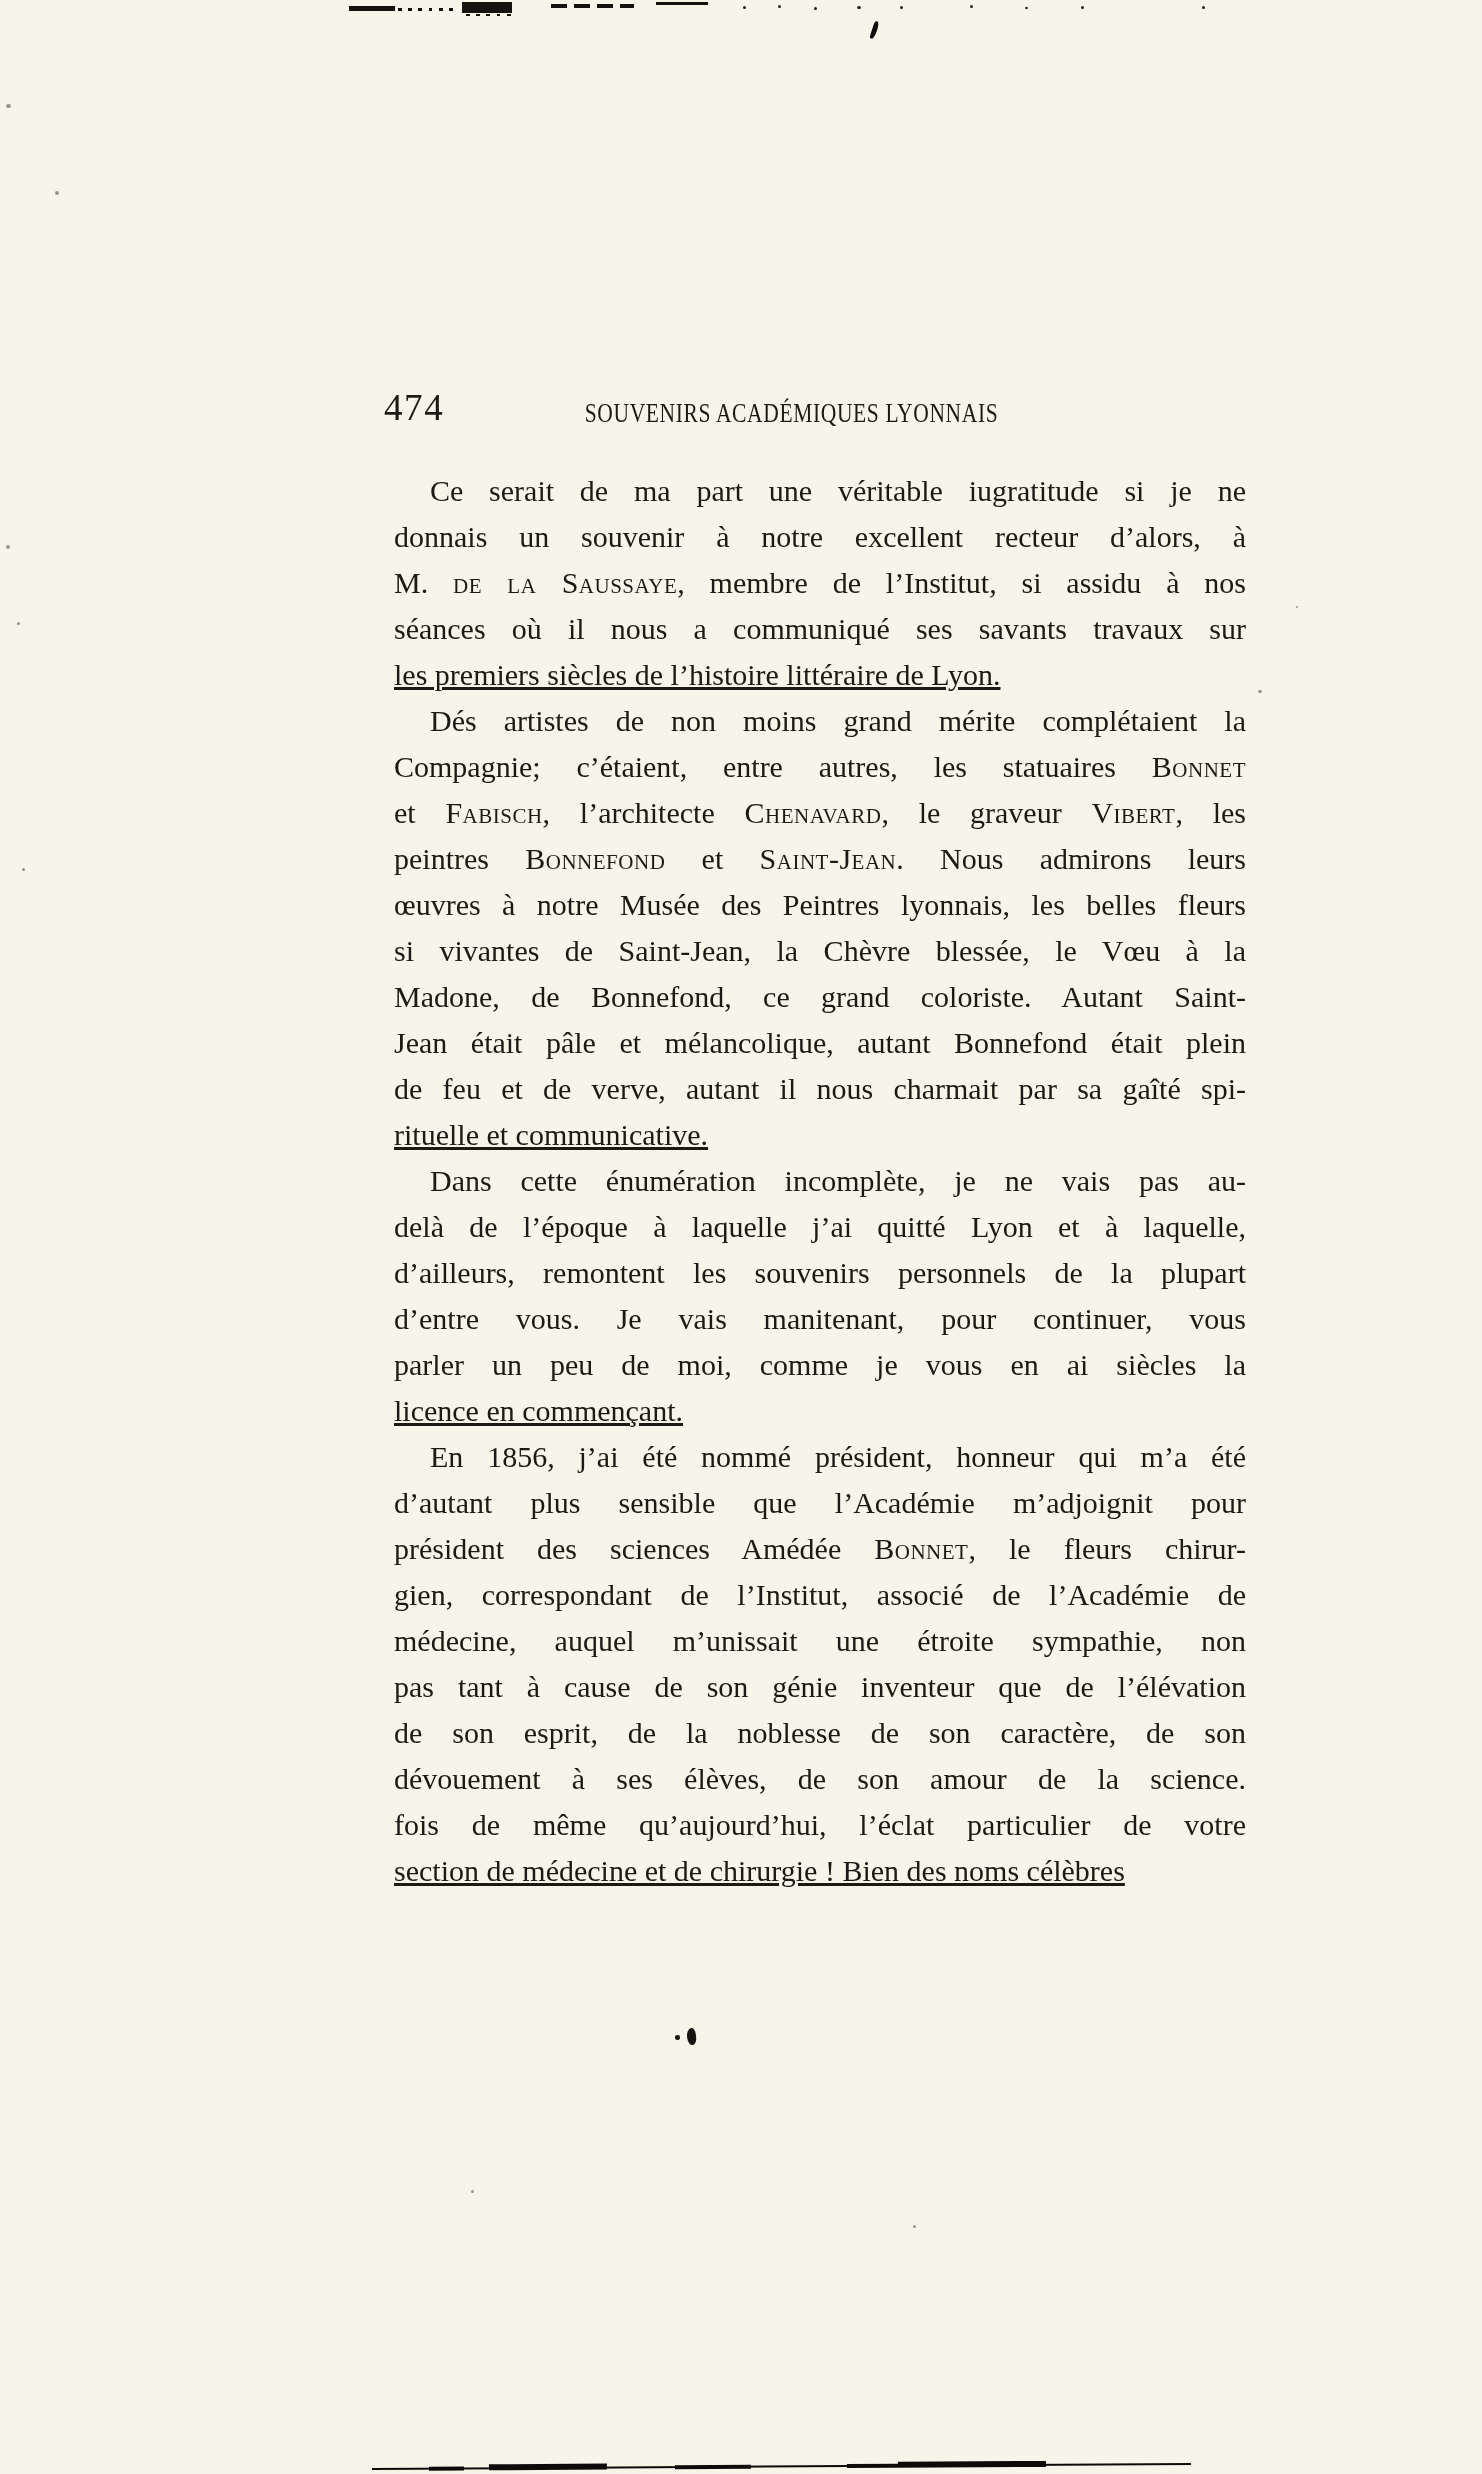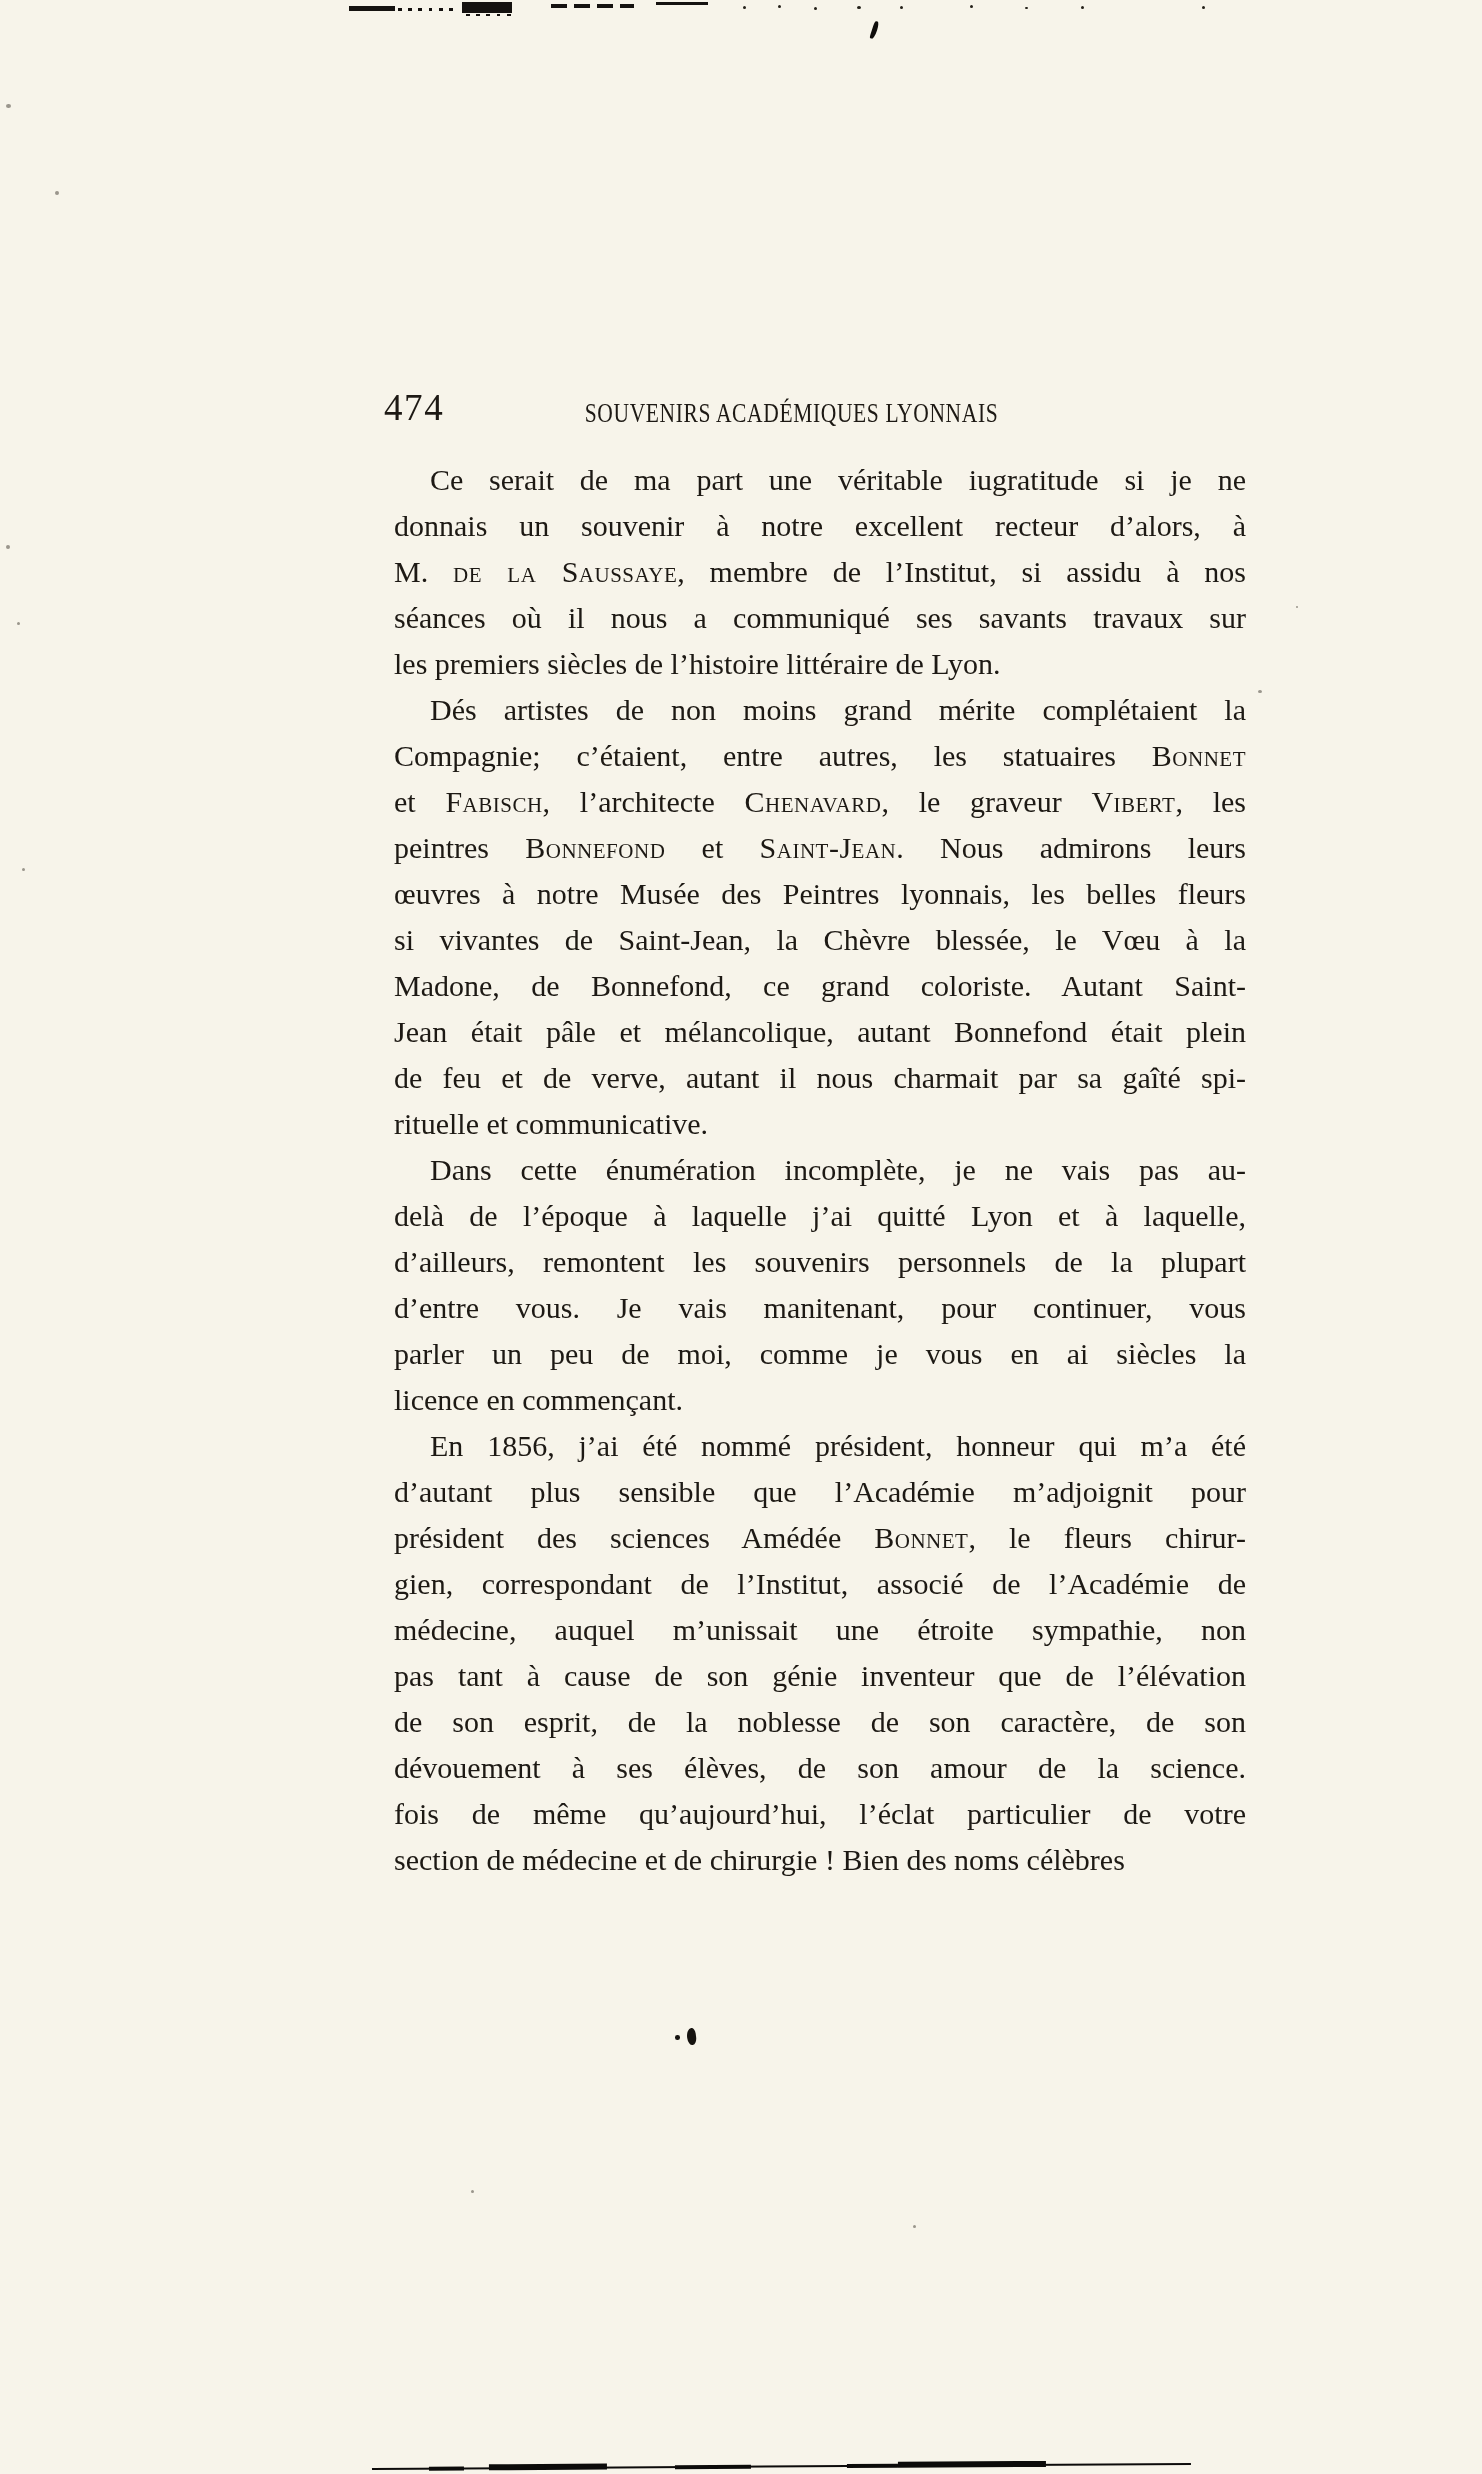--- a/index.html
+++ b/index.html
@@ -24,32 +24,32 @@
   .running-title{
     position:absolute;left:394px;top:399px;width:795px;
     text-align:center;
     font-size:27.6px;line-height:1;
     letter-spacing:0.8px;
     transform:scaleX(0.78);
     transform-origin:50% 50%;
     white-space:nowrap;
   }
   .text-block{
-    position:absolute;left:394px;top:457px;width:852px;
+    position:absolute;left:394px;top:468px;width:852px;
     font-size:30px;
   }
   .para{margin:0;padding:0;}
   .line{
     height:46px;line-height:46px;
     overflow:hidden;
     text-align:justify;
     text-align-last:justify;
   }
   .line.just::after{content:"";display:inline-block;width:100%;height:0;}
-  .line.no-just{text-align-last:left;}
+  .line.no-just{text-align-last:left;text-decoration:underline;}
   .line.indent{text-indent:36px;}
   .sc{font-variant:small-caps;letter-spacing:0.5px;}
   .it{}
   
   .art{position:absolute;background:#151210;}
   .dots1{background:repeating-linear-gradient(90deg,#151210 0 3.9px,transparent 3.9px 10.2px);}
   .dash2{background:repeating-linear-gradient(90deg,#151210 0 15.7px,transparent 15.7px 23px);}
   .dot{position:absolute;background:#242019;border-radius:50%;}
   .speck{position:absolute;background:var(--speck);border-radius:50%;opacity:.85;}
   .comma-mark{

